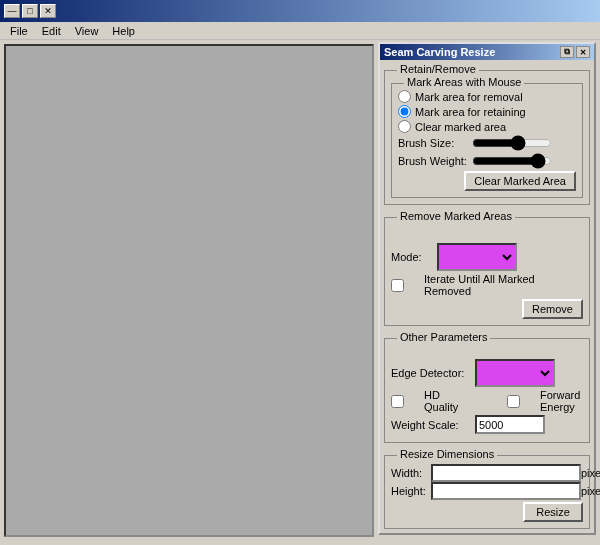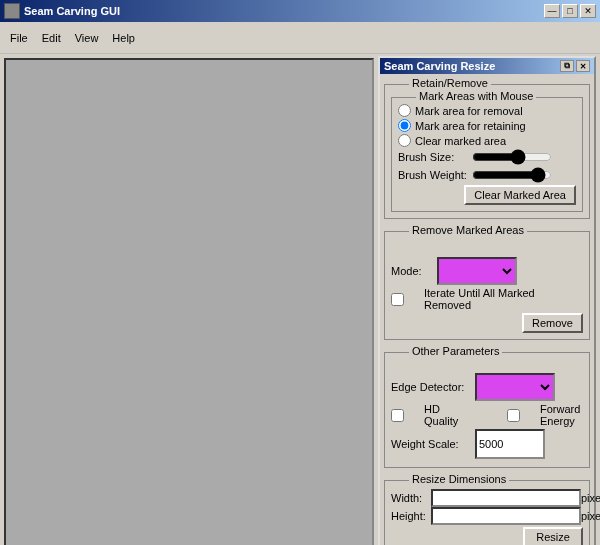--- a/index.html
+++ b/index.html
@@ -52,21 +52,21 @@
       justify-content: center;
       font-size: 9px;
       color: #000;
       cursor: pointer;
     }
 
     
     .menu-bar {
       background: #d4d0c8;
       border-bottom: 1px solid #bbb;
-      height: 32px;
+      height: 18px;
       display: flex;
       align-items: center;
       padding: 0 4px;
       gap: 2px;
     }
     .menu-item {
       padding: 2px 6px;
       font-size: 11px;
       cursor: pointer;
       color: #000;
@@ -140,21 +140,21 @@
     
     .group-box {
       border: 1px solid #888;
       padding: 4px 6px 6px 6px;
       position: relative;
       margin-top: 6px;
     }
     .group-box-legend {
       position: absolute;
       top: -8px;
-      left: 24px;
+      left: 12px;
       background: #d4d0c8;
       padding: 0 3px;
       font-size: 11px;
       color: #000;
     }
 
     
     .radio-row {
       display: flex;
       align-items: center;
@@ -241,21 +241,21 @@
       font-size: 11px;
       min-width: 40px;
     }
 
     
     .win-input {
       background: white;
       border: 2px inset #888;
       font-size: 11px;
       padding: 0 2px;
-      height: 30px;
+      height: 19px;
       width: 70px;
     }
 
     
     .dimension-row {
       display: flex;
       align-items: center;
       gap: 0;
       margin: 0 0;
     }
@@ -284,24 +284,20 @@
     }
     .param-label {
       font-size: 11px;
       min-width: 80px;
     }
   </style>
 </head>
 <body>
 
 <div class="title-bar">
-  <div class="title-bar-left">
-    <div class="title-bar-icon"></div>
-    <span>Seam Carving GUI</span>
-  </div>
   <div class="title-bar-controls">
     <div class="tb-btn">—</div>
     <div class="tb-btn">□</div>
     <div class="tb-btn">✕</div>
   </div>
 </div>
 
 <div class="menu-bar">
   <span class="menu-item">File</span>
   <span class="menu-item">Edit</span>

